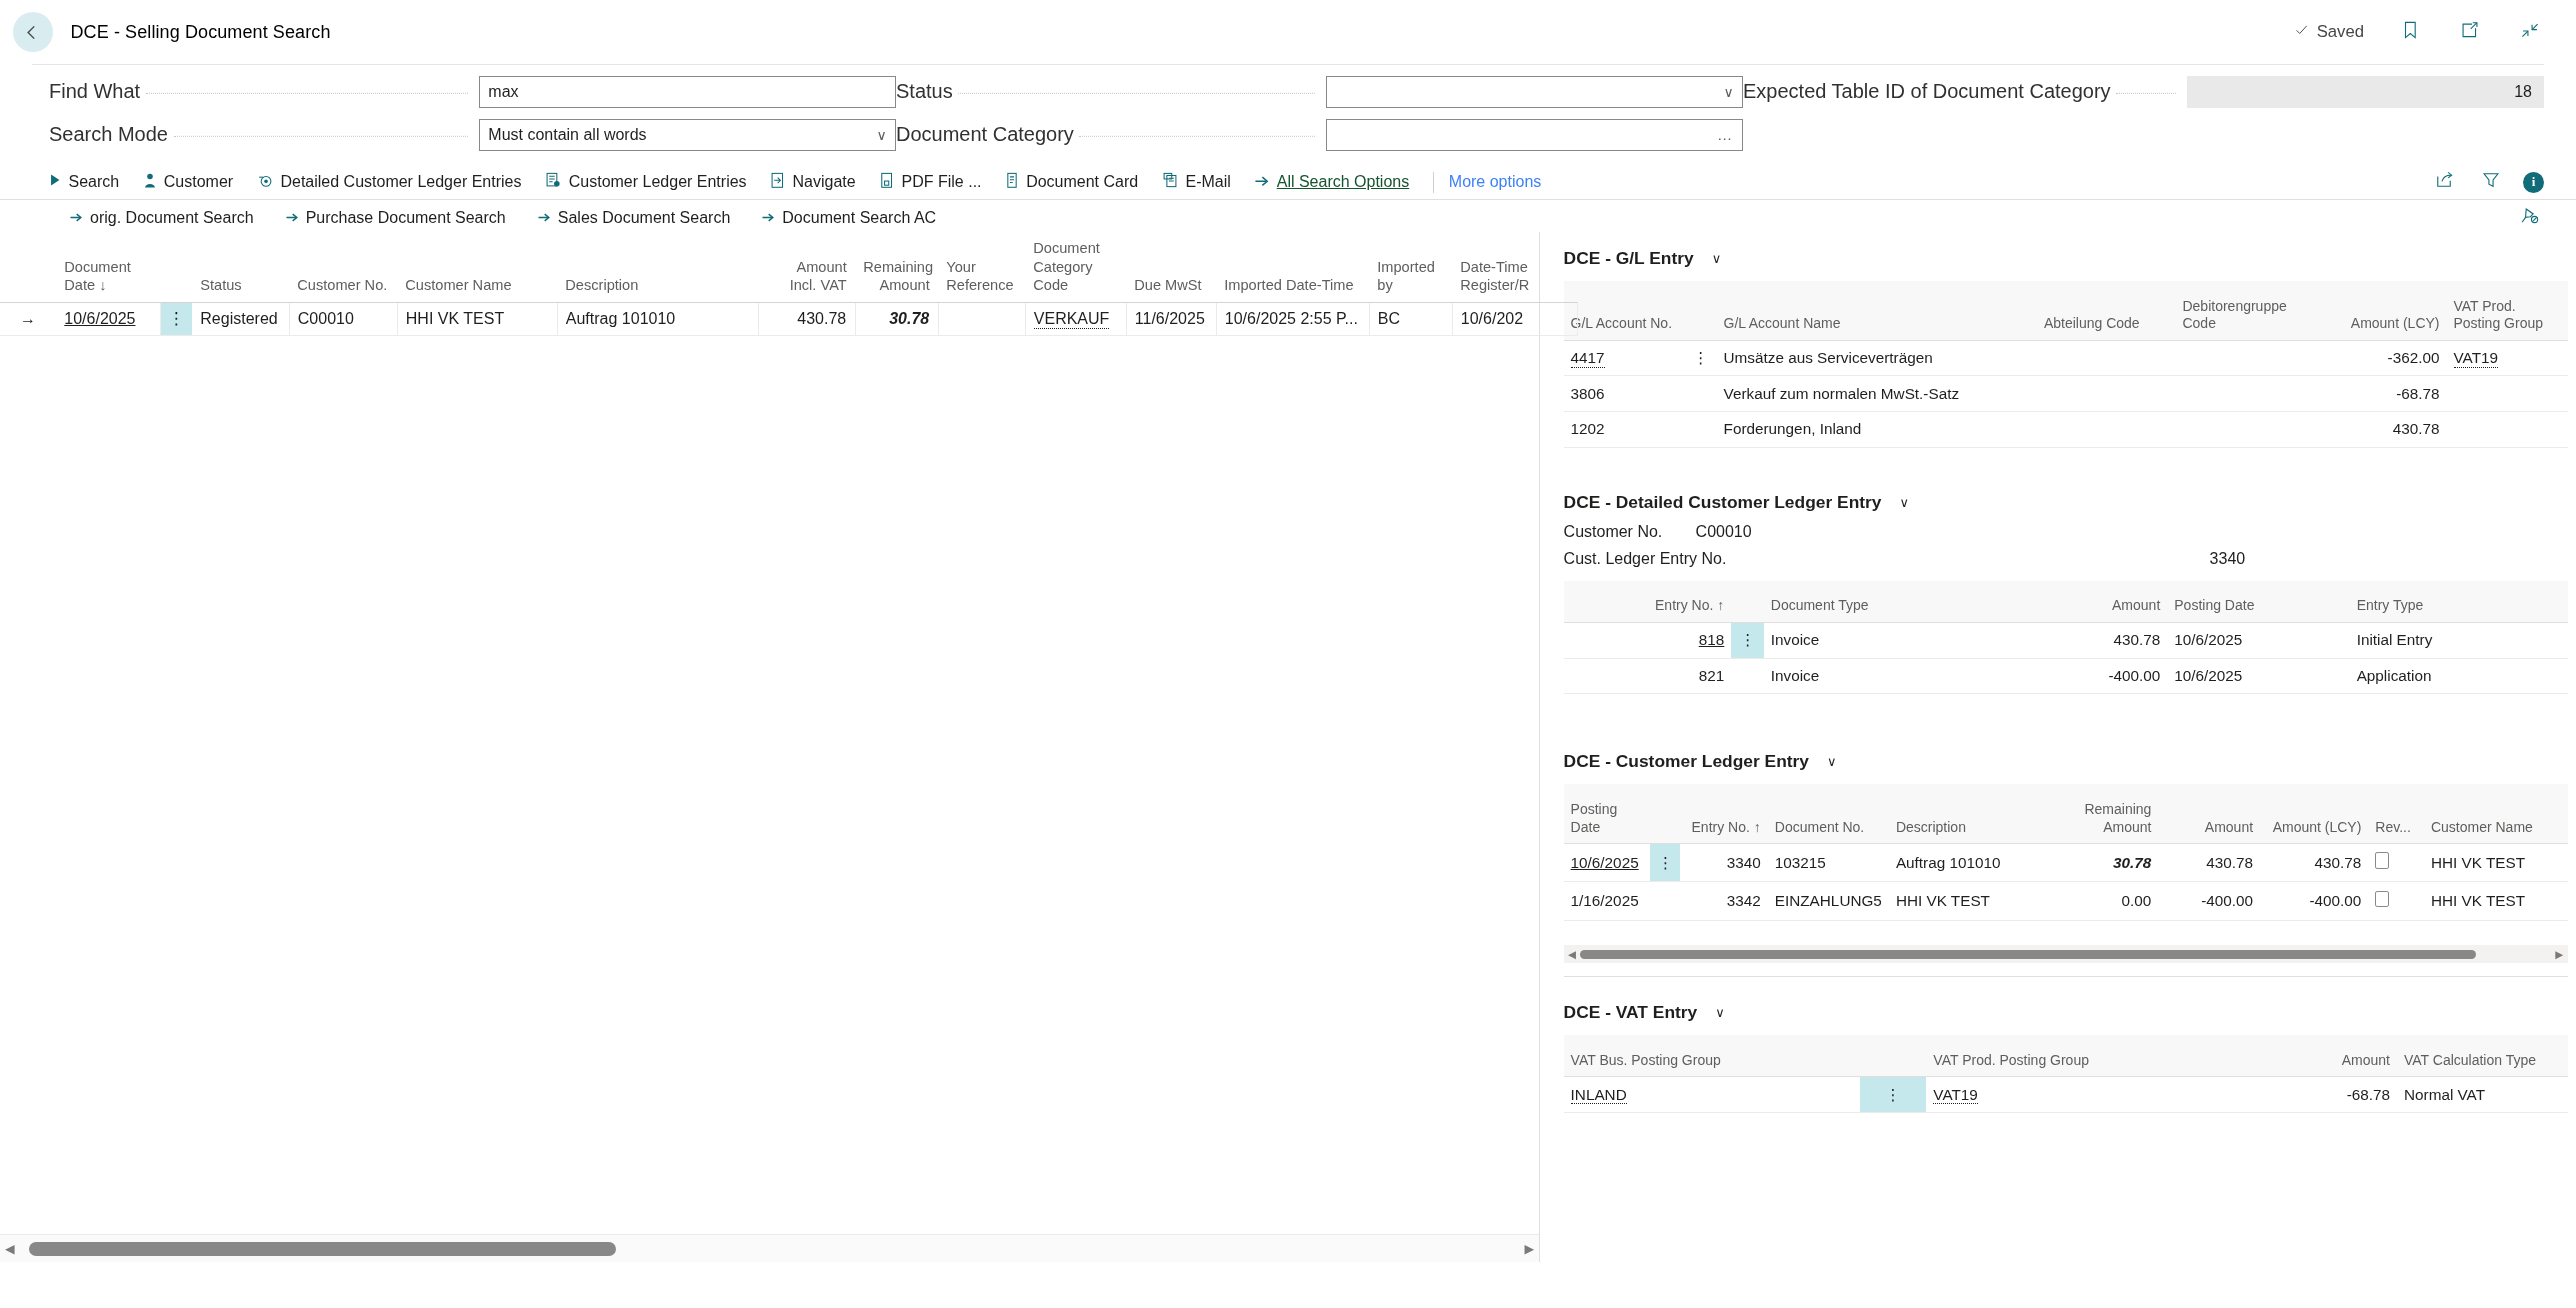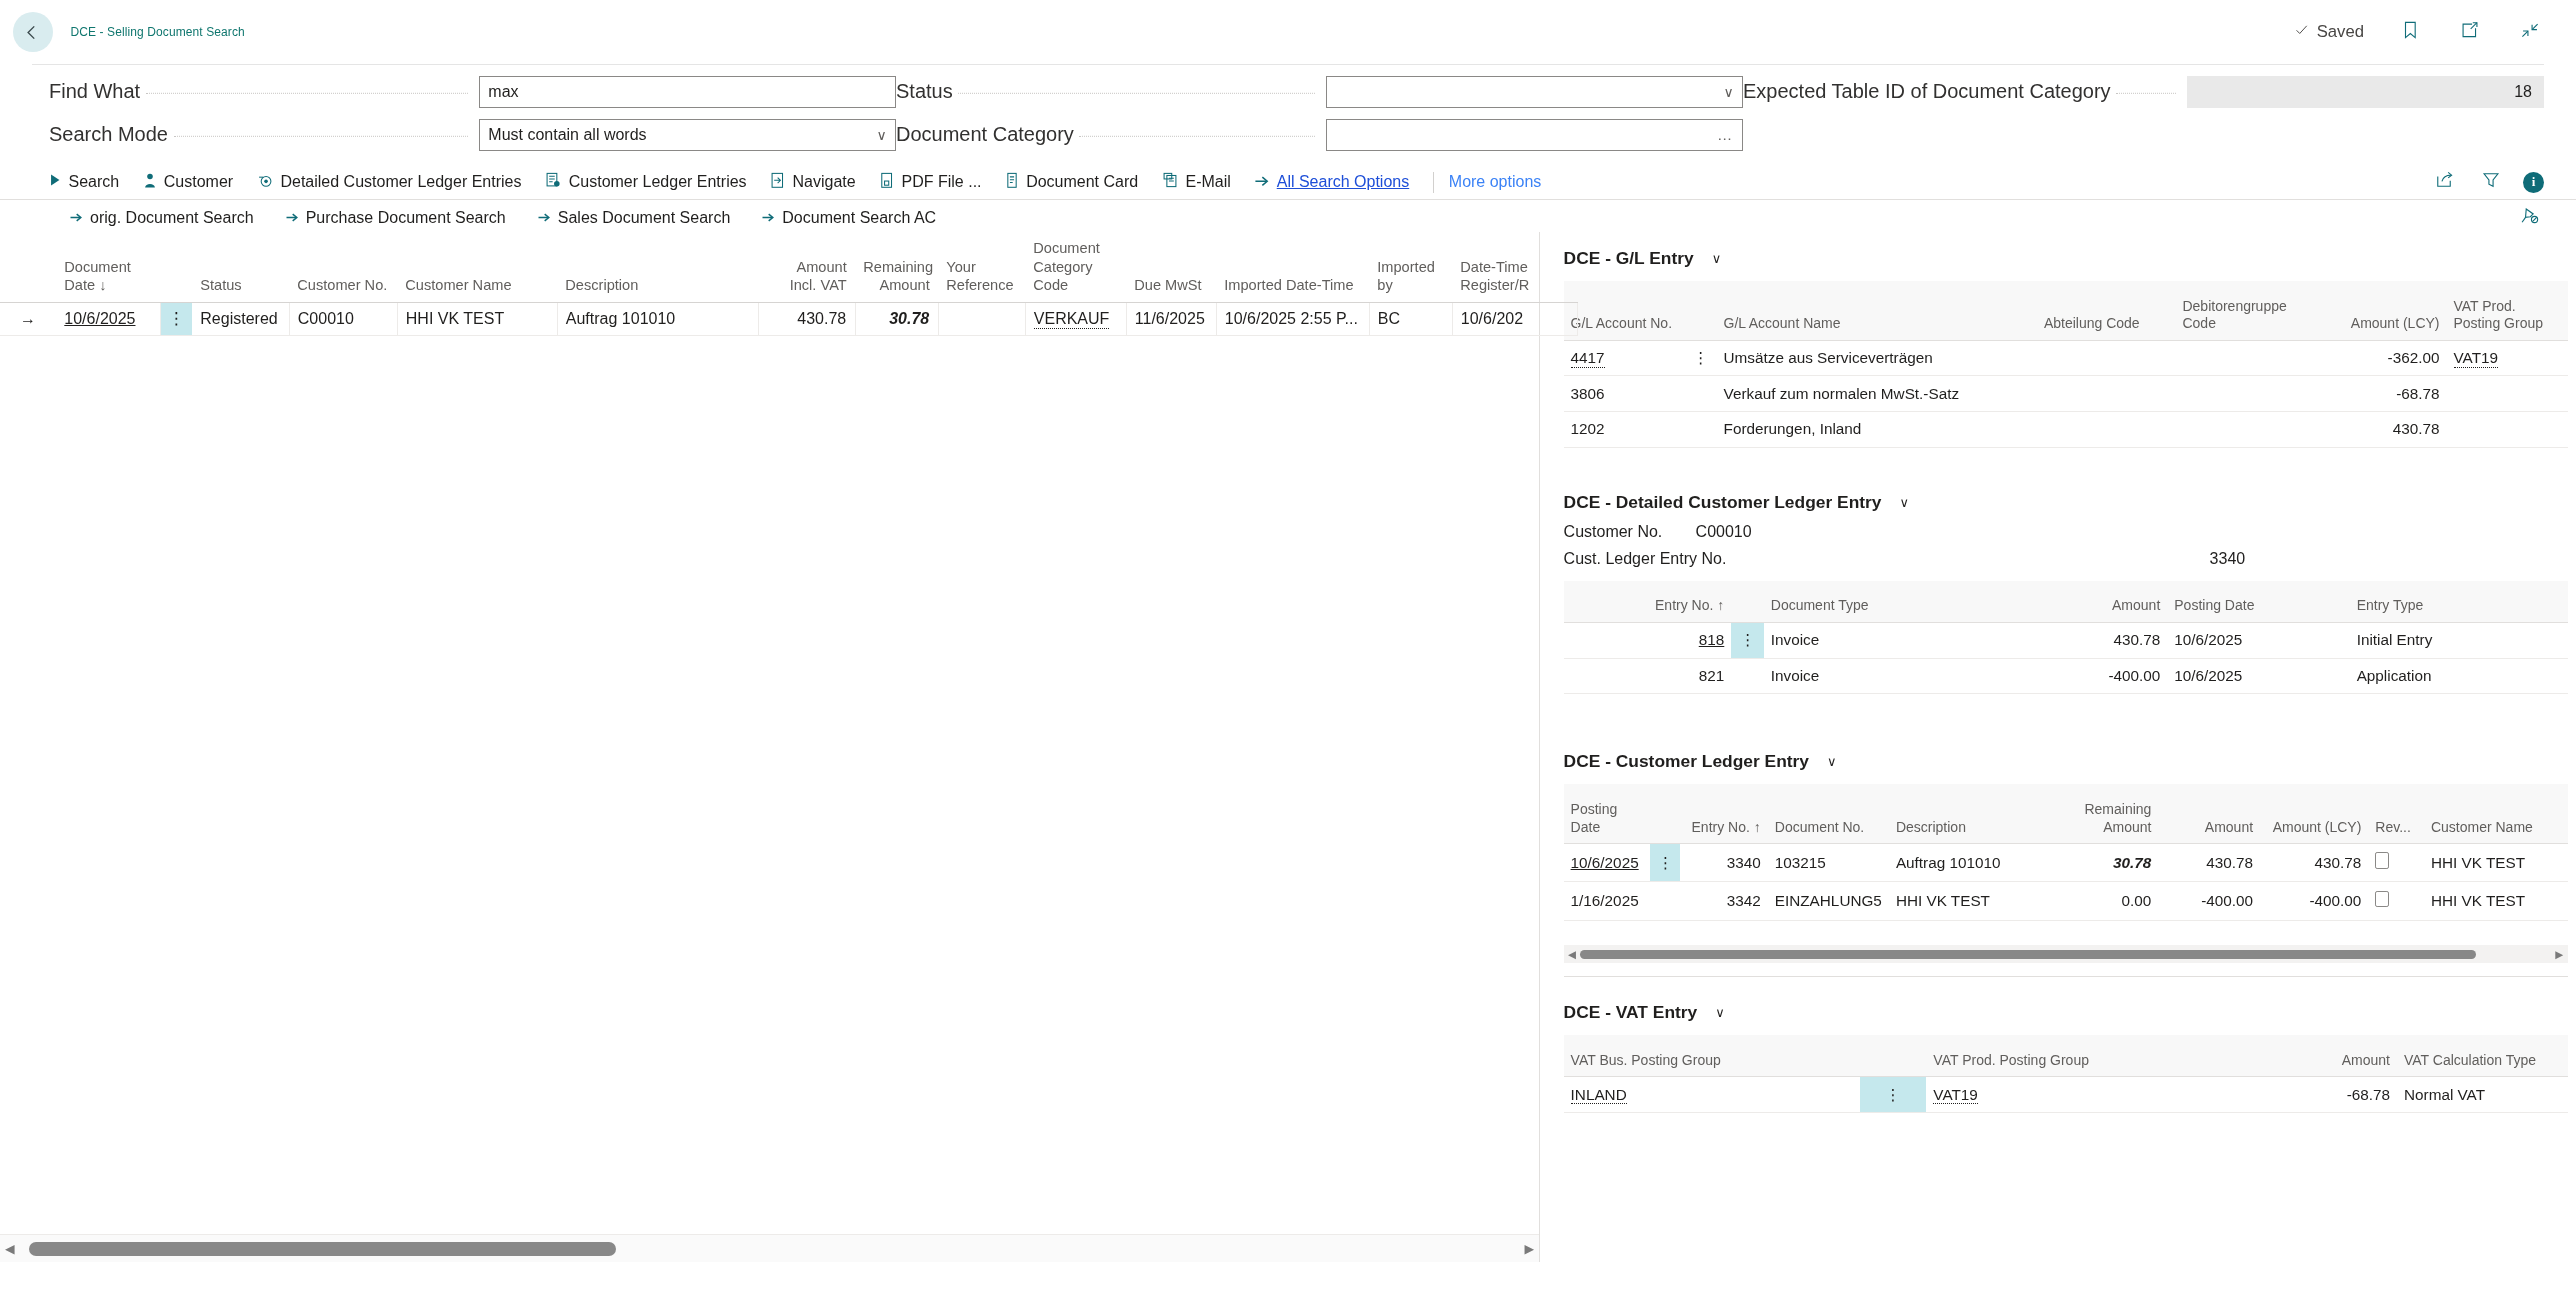--- a/index.html
+++ b/index.html
@@ -25,22 +25,22 @@
   .back-btn {
     width: 40px; height: 40px; border-radius: 50%;
     background: #d9ecef;
     display: flex; align-items: center; justify-content: center;
     flex: 0 0 auto;
     cursor: pointer;
   }
   .back-btn svg { display:block; }
   .page-title {
     margin-left: 18px;
-    font-size: 12px;
-    color: #0f766e;
+    font-size: 18px;
+    color: #000000;
     letter-spacing: 0.1px;
   }
   .top-right {
     margin-left: auto;
     display: flex;
     align-items: center;
     gap: 32px;
   }
   .saved {
     display: flex; align-items: center; gap: 7px;
@@ -103,21 +103,21 @@
     height: 33px;
   }
   .rb {
     display:flex; align-items:center; gap:7px;
     margin-right: 23.6px;
     color: #201f1e; font-size: 16px;
     cursor: pointer;
     white-space:nowrap;
   }
   .rb .lbl{ color:#201f1e; }
-  .rb.link .lbl { color:#1d4ed8; text-decoration: underline; }
+  .rb.link .lbl { color:#14532d; text-decoration: underline; }
   .rb.muted .lbl { color:#3b82f6; }
   .rb-sep { width:0.7px; height:21px; background:#d2d0ce; margin:0 15.3px 0 0; }
   .ribbon-right { margin-left:auto; display:flex; align-items:center; gap:18px; }
   .badge-i {
     width:21px;height:21px;border-radius:50%;background:#0f6c78;color:#fff;
     display:flex;align-items:center;justify-content:center;font-size:13px;font-weight:bold;
     font-family:"Liberation Serif", serif;
   }
   .ribbon2 {
     padding: 4px 32px 0 69px;

